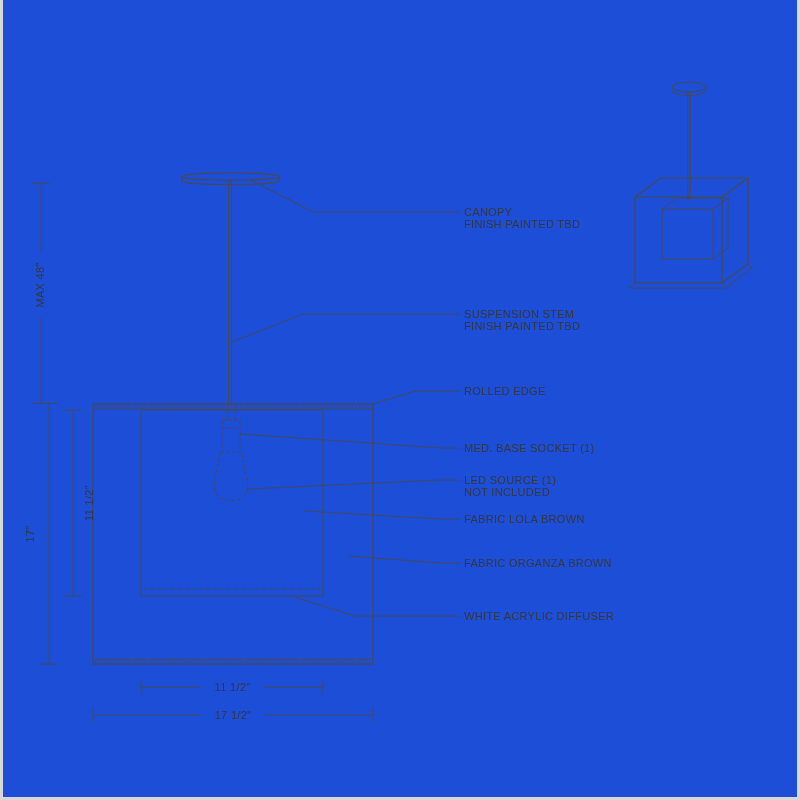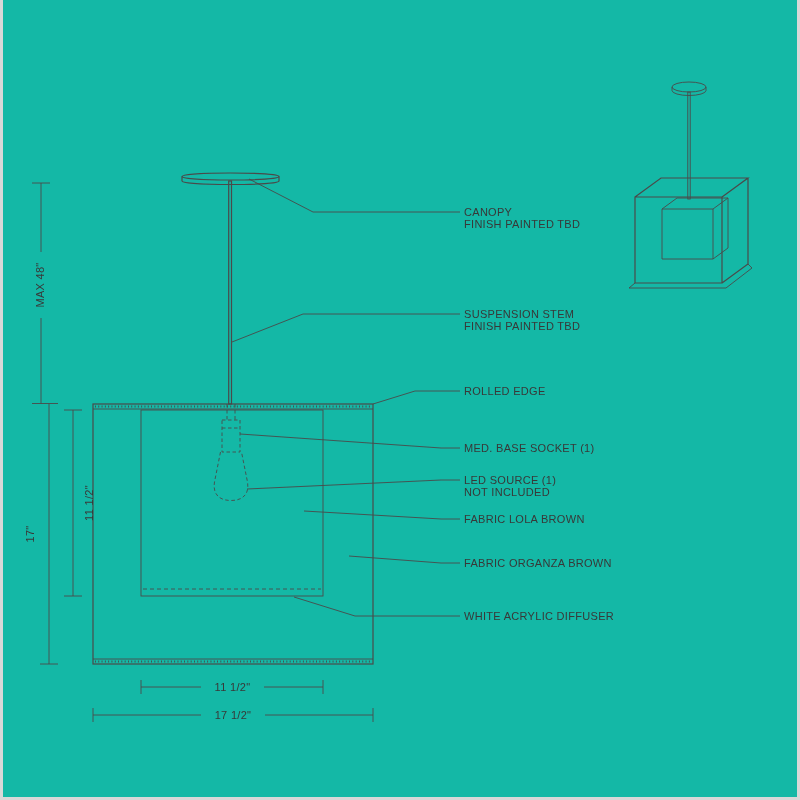--- a/index.html
+++ b/index.html
@@ -2,21 +2,21 @@
 <html><head>
 <meta charset="utf-8">
 <style>
   html,body{margin:0;padding:0;background:#ffffff;}
   .frame{
     position:relative;
     width:794px;height:797px;
     border-left:3px solid #d8d8d8;
     border-right:3px solid #d8d8d8;
     border-bottom:3px solid #d8d8d8;
-    background:#14b8a6;
+    background:#1d4ed8;
     overflow:hidden;
     text-decoration:underline;
   }
   svg{display:block;}
   .geo{stroke:#4a4a4a;fill:none;stroke-width:1.2;}
   .thin{stroke-width:0.9;}
   .hidden-line{stroke-dasharray:3.5 2.5;stroke-width:0.9;}
   .stipple{stroke-dasharray:0.9 2.4;stroke-width:2.2;}
   .diff-dash{stroke-dasharray:4 3;stroke-width:0.9;}
   text{

